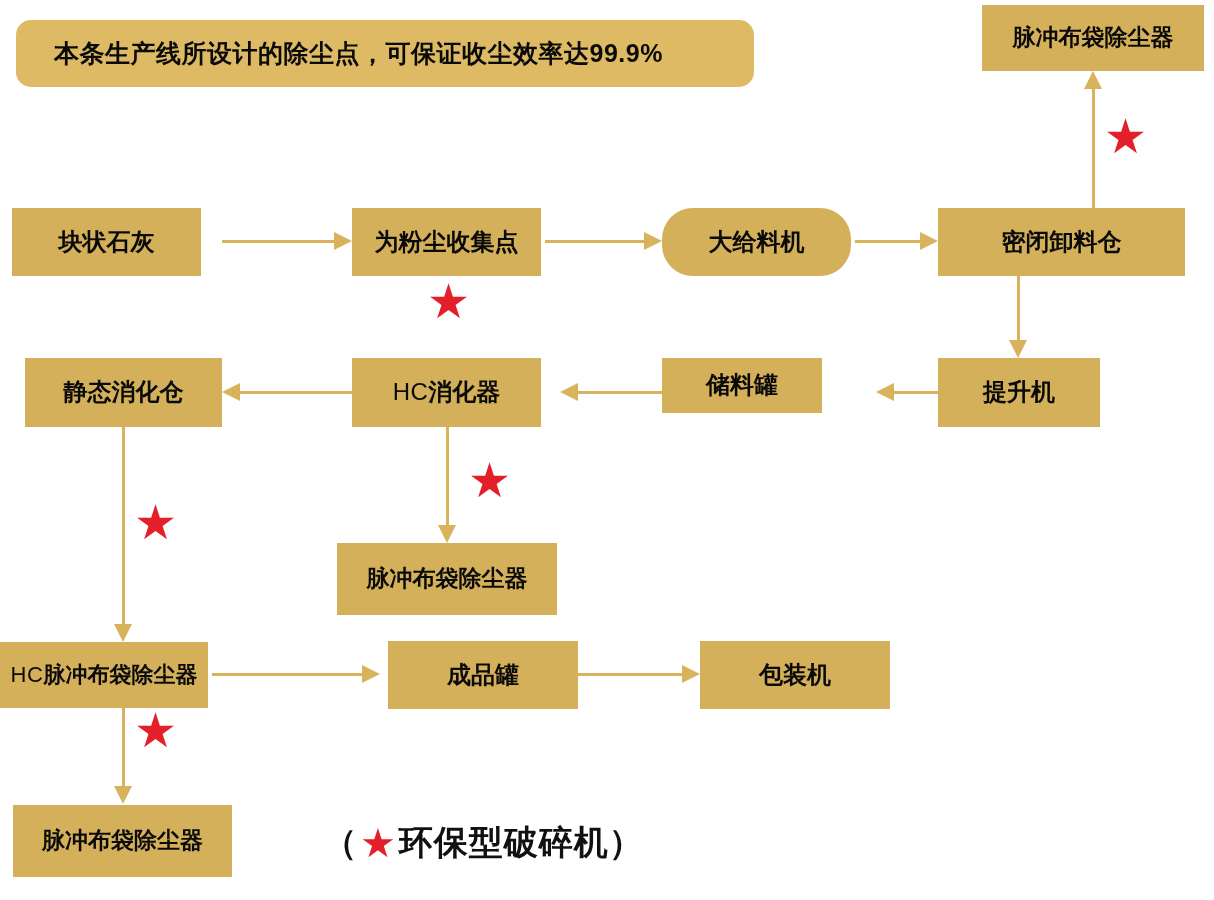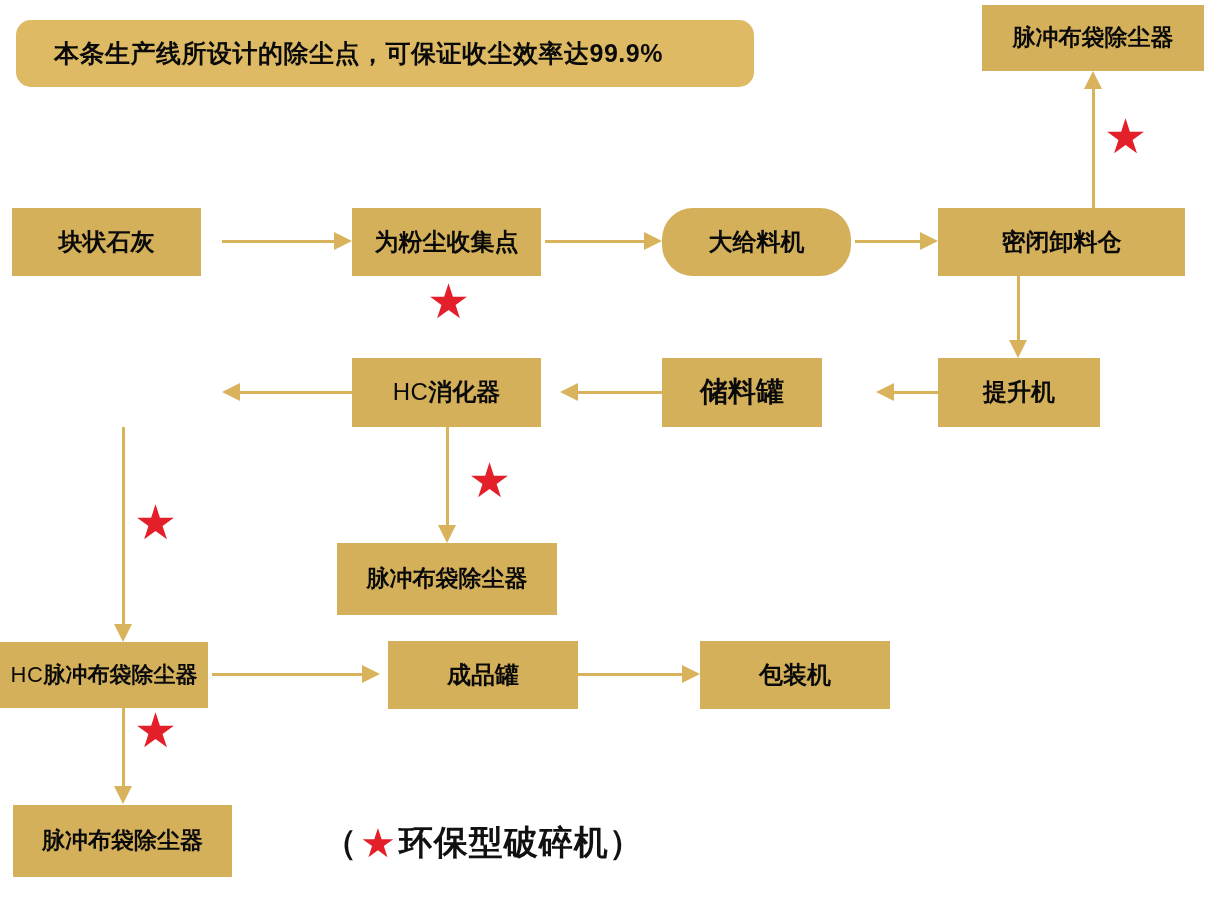--- a/index.html
+++ b/index.html
@@ -123,27 +123,30 @@
   </div>
 
   <div class="box" style="left:662px; top:208px; width:189px; height:68px; font-size:24px;border-radius:31px;">
     <span>大给料机</span>
   </div>
 
   <div class="box" style="left:938px; top:208px; width:247px; height:68px; font-size:24px;">
     <span>密闭卸料仓</span>
   </div>
 
+  <div class="box" style="left:25px; top:358px; width:197px; height:69px; font-size:24px;">
+    <span>静态消化仓</span>
+  </div>
 
   <div class="box" style="left:352px; top:358px; width:189px; height:69px; font-size:24px;">
     <span class="lat">HC</span>
       <span>消化器</span>
   </div>
 
-  <div class="box" style="left:662px; top:358px; width:160px; height:69px; font-size:28px;">
+  <div class="box" style="left:662px; top:358px; width:160px; height:55px; font-size:24px;">
     <span>储料罐</span>
   </div>
 
   <div class="box" style="left:938px; top:358px; width:162px; height:69px; font-size:24px;">
     <span>提升机</span>
   </div>
 
   <div class="box" style="left:337px; top:543px; width:220px; height:72px; font-size:23px;">
     <span>脉冲布袋除尘器</span>
   </div>

